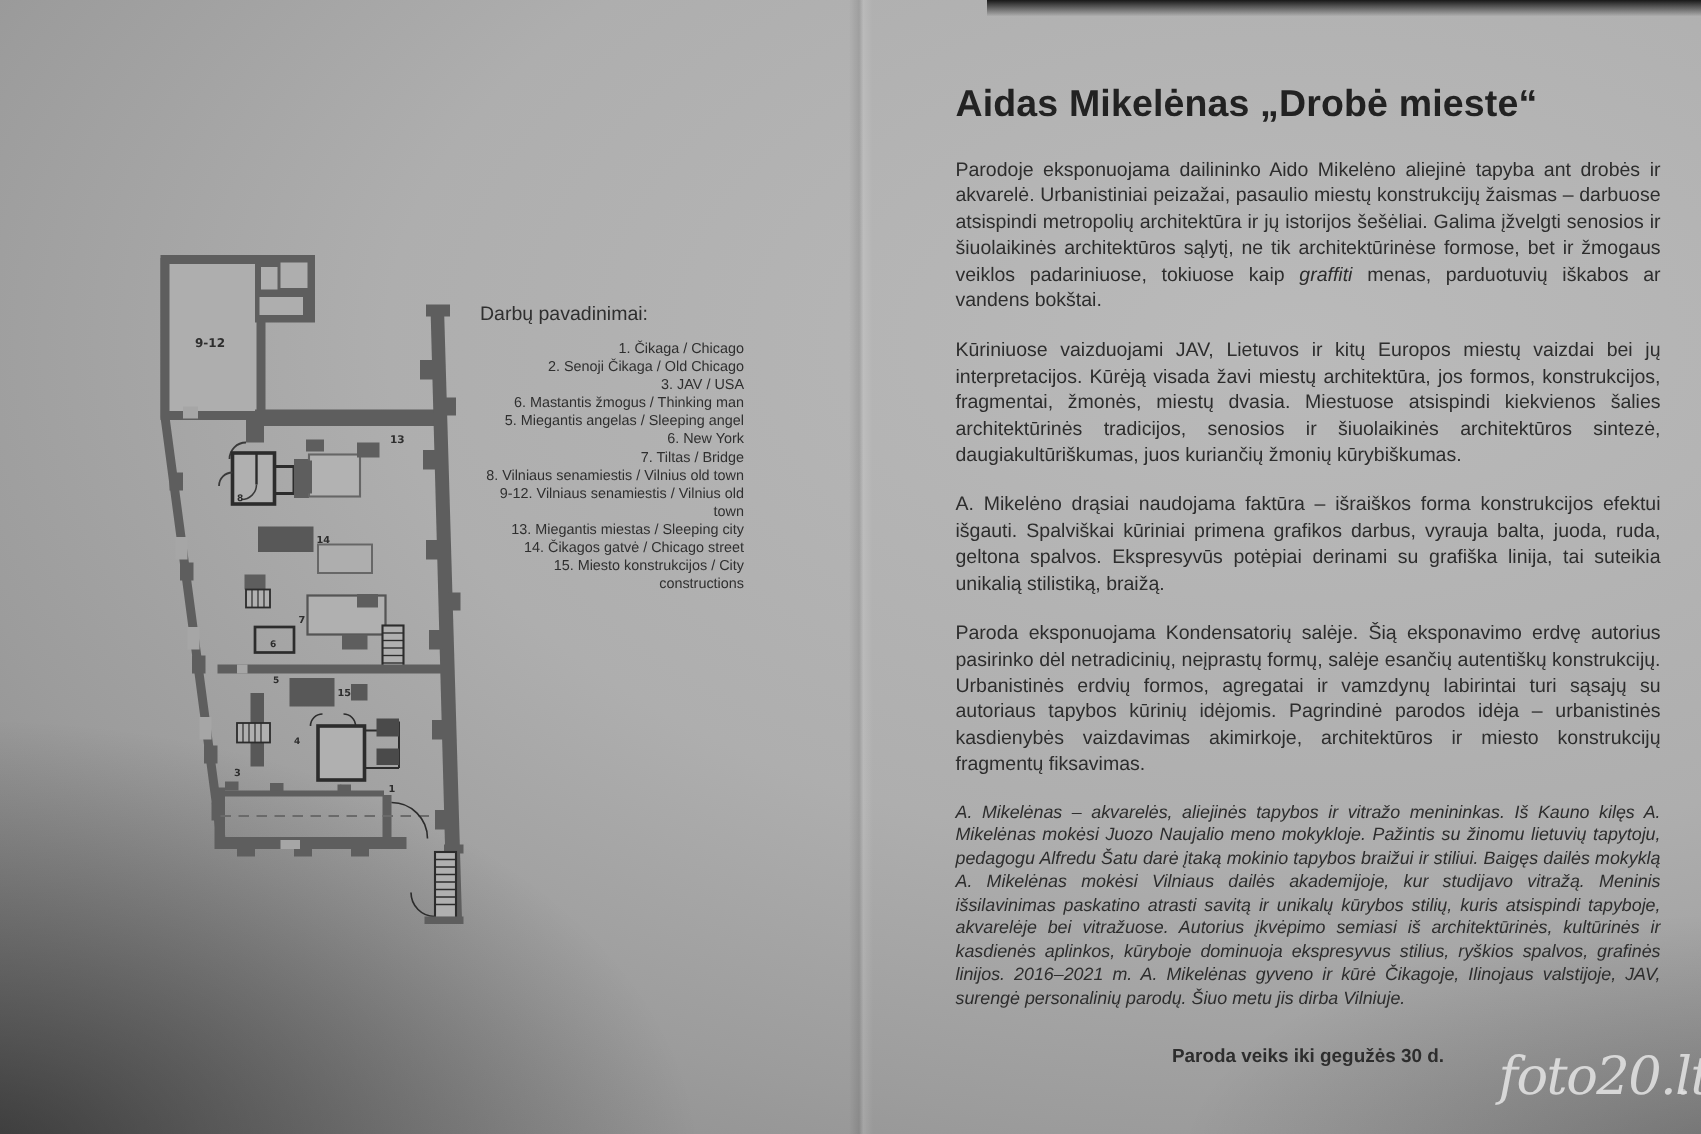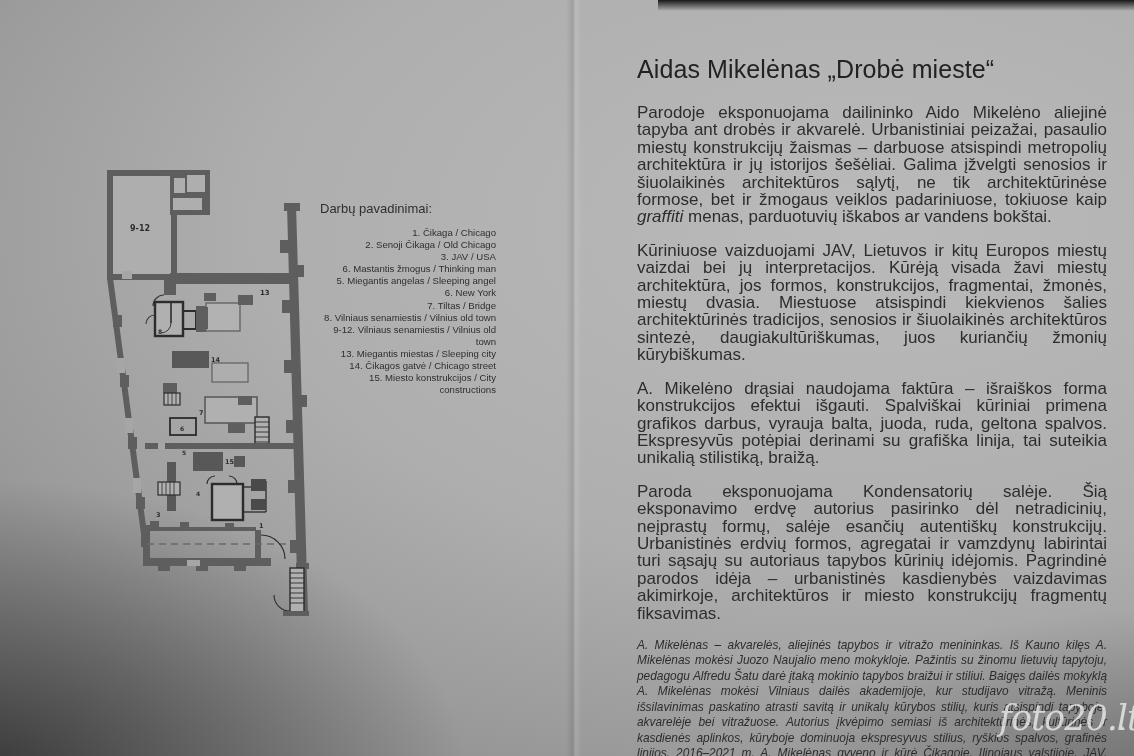--- a/index.html
+++ b/index.html
@@ -14,22 +14,22 @@
   .top-edge{position:absolute;top:0;right:0;width:42%;height:11px;
     background:linear-gradient(to bottom, rgba(8,8,8,0.9), rgba(8,8,8,0));}
   .crease{position:absolute;top:0;left:566px;width:16px;height:100%;
     background:linear-gradient(90deg, rgba(0,0,0,0) 0%, rgba(0,0,0,0.10) 42%, rgba(255,255,255,0.12) 60%, rgba(255,255,255,0) 100%);}
   
   .legend{position:absolute;left:320px;top:201px;width:176px;color:#2f2f2f;}
   .legend-title{font-size:13px;font-weight:400;margin-bottom:11px;}
   .legend-item{font-size:9.6px;line-height:12.1px;text-align:right;}
   
   .article{position:absolute;left:637px;top:55px;width:470px;color:#2d2d2d;}
-  .article h1{font-size:25px;font-weight:400;margin:0 0 20px 0;letter-spacing:0.1px;color:#222;}
-  .article p{font-size:17px;line-height:17.4px;text-align:justify;margin:0 0 16px 0;}
+  .article h1{font-size:25px;font-weight:700;margin:0 0 20px 0;letter-spacing:0.1px;color:#222;}
+  .article p{font-size:13px;line-height:17.4px;text-align:justify;margin:0 0 16px 0;}
   .article p.bio{font-size:11.9px;line-height:15.5px;font-style:italic;margin-top:6px;margin-bottom:2px;}
   .article p.closing{font-size:12.6px;font-weight:700;margin-top:23px;text-align:center;}
   .italic-word{font-style:italic;}
   
   .plan{position:absolute;left:100px;top:165px;}
   .plan text{font-family:"DejaVu Sans",sans-serif;font-weight:700;fill:#2e2e2e;}
   
   .watermark{position:absolute;left:999px;top:698px;
     font-family:"DejaVu Serif","Liberation Serif",serif;font-style:italic;
     font-size:35px;color:rgba(233,233,233,0.82);letter-spacing:-1px;}

